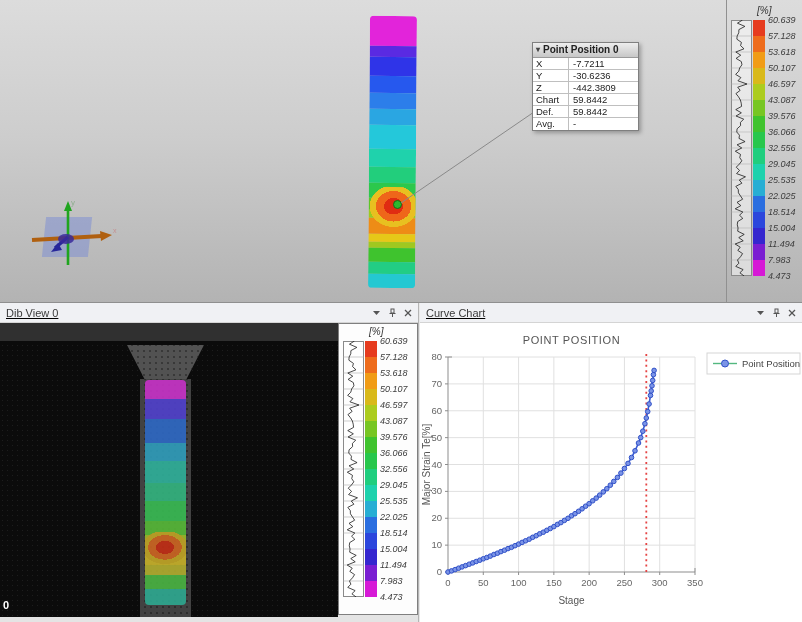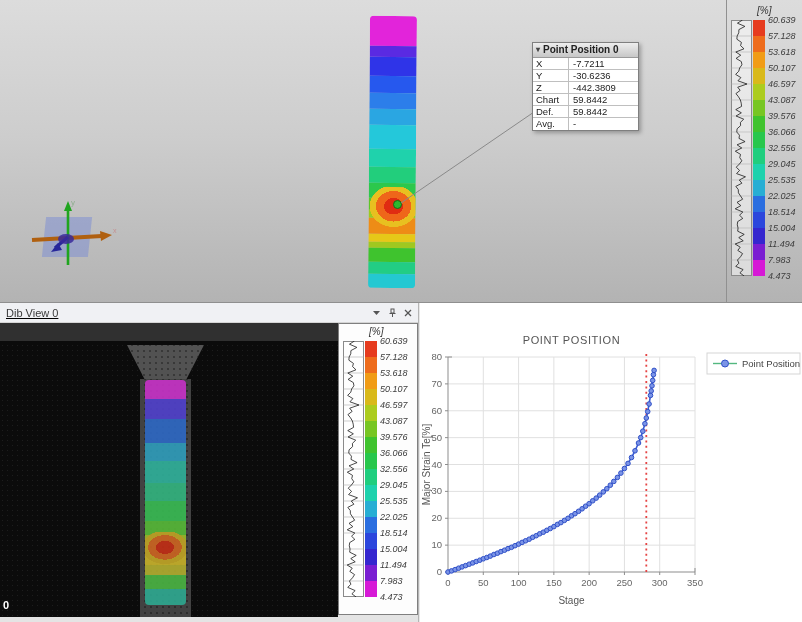--- a/index.html
+++ b/index.html
@@ -331,20 +331,37 @@
                   <div style="top: 235px;">7.983</div>
                   <div style="top: 251px;">4.473</div>
                 </div>
               </div>
             </div>
         </div>
       </div>
     </div>
 
     <div class="panel p-curve">
+      <div class="phdr">
+        <span>Curve Chart</span>
+        <span class="icons">
+          <svg width="9" height="7">
+              <polygon points="1,2 8,2 4.5,6" fill="#555"></polygon>
+            </svg>
+          <svg width="9" height="10">
+              <rect x="3" y="1" width="3" height="4" fill="none" stroke="#555"></rect>
+              <line x1="1.5" y1="5.5" x2="7.5" y2="5.5" stroke="#555"></line>
+              <line x1="4.5" y1="5.5" x2="4.5" y2="9" stroke="#555"></line>
+            </svg>
+          <svg width="8" height="8">
+              <line x1="1" y1="1" x2="7" y2="7" stroke="#555" stroke-width="1.3"></line>
+              <line x1="7" y1="1" x2="1" y2="7" stroke="#555" stroke-width="1.3"></line>
+            </svg>
+        </span>
+      </div>
       <div class="pcontent">
         <svg class="chartwrap" id="chartSvg" width="382" height="298">
             <line x1="63.285714285714285" x2="63.285714285714285" y1="34" y2="249" stroke="#e0e0e0"></line>
             <line x1="98.57142857142857" x2="98.57142857142857" y1="34" y2="249" stroke="#e0e0e0"></line>
             <line x1="133.85714285714286" x2="133.85714285714286" y1="34" y2="249" stroke="#e0e0e0"></line>
             <line x1="169.14285714285714" x2="169.14285714285714" y1="34" y2="249" stroke="#e0e0e0"></line>
             <line x1="204.42857142857142" x2="204.42857142857142" y1="34" y2="249" stroke="#e0e0e0"></line>
             <line x1="239.71428571428572" x2="239.71428571428572" y1="34" y2="249" stroke="#e0e0e0"></line>
             <line x1="275" x2="275" y1="34" y2="249" stroke="#e0e0e0"></line>
             <line x1="28" x2="275" y1="222.125" y2="222.125" stroke="#e0e0e0"></line>

